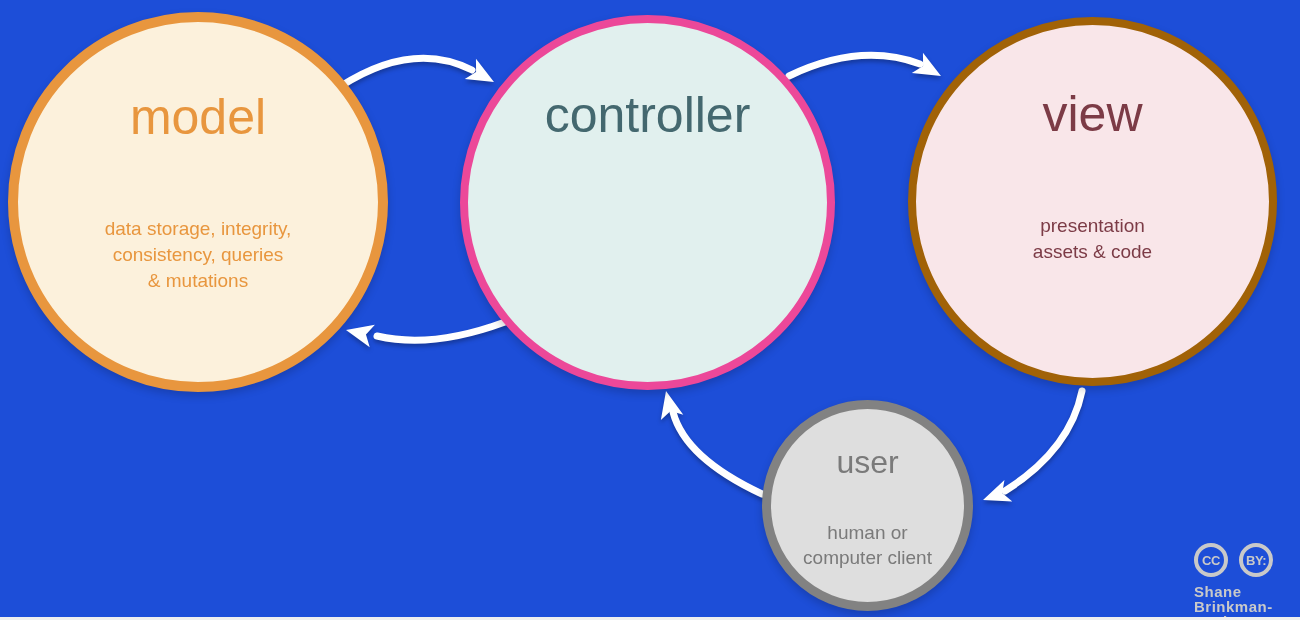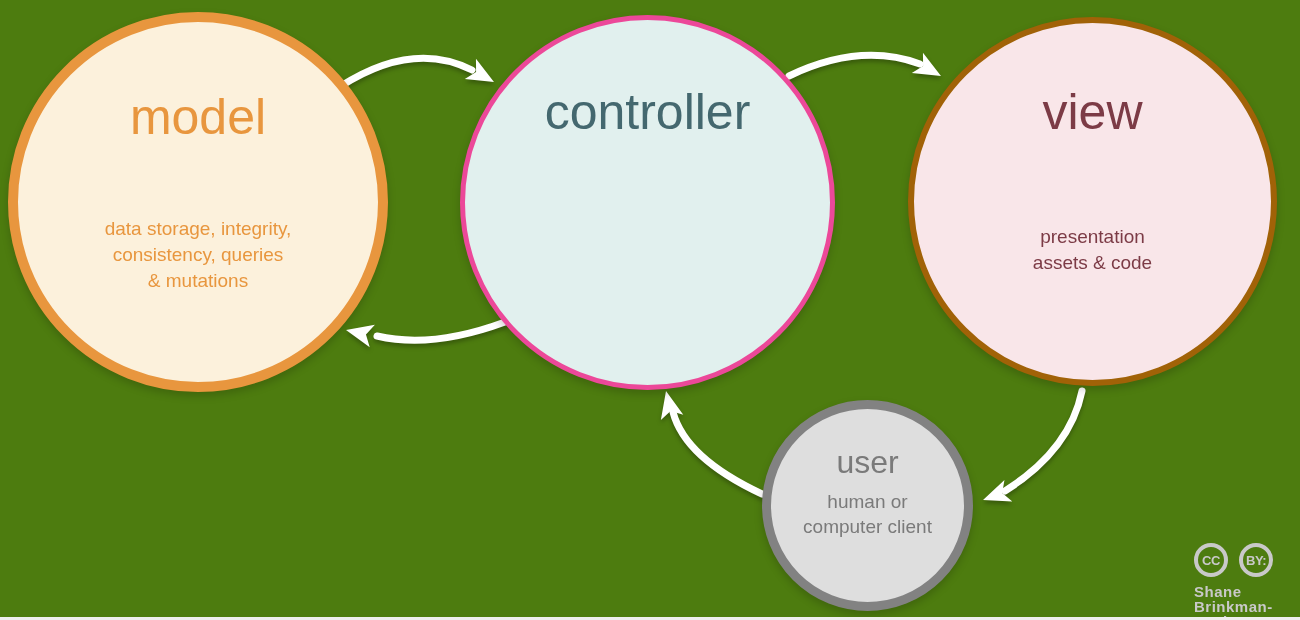--- a/index.html
+++ b/index.html
@@ -5,21 +5,21 @@
   * { margin: 0; padding: 0; box-sizing: border-box; }
   html, body { width: 1300px; height: 620px; }
   body {
     font-family: "Liberation Sans", "DejaVu Sans", sans-serif;
     overflow: hidden;
   }
   .canvas {
     position: relative;
     width: 1300px;
     height: 620px;
-    background: #4d7c0f;
+    background: #1d4ed8;
     overflow: hidden;
     padding-left: 26px;
   }
   .arrows {
     position: absolute;
     left: 0; top: 0;
     width: 1300px; height: 620px;
   }
   .arrow {
     filter: drop-shadow(0px 3px 2px rgba(0,0,0,0.28));
@@ -60,40 +60,40 @@
     width: 380px; height: 380px;
     background: #FCF1DC;
     border: 10px solid #E8963E;
   }
   .circle-model .circle-title { top: 68px; color: #E8963E; }
   .circle-model .circle-desc  { top: 194px; color: #E8963E; text-align: center; }
   .circle-controller {
     left: 460px; top: 15px;
     width: 375px; height: 375px;
     background: #E1F0EE;
-    border: 5px solid #ec4899;
+    border: 8px solid #ec4899;
   }
   .circle-controller .circle-title { top: 65px; color: #44686F; }
   .circle-controller .circle-desc  { top: 191px; color: #4C7278; }
   .circle-view {
     left: 908px; top: 17px;
     width: 369px; height: 369px;
     background: #F9E6E9;
-    border: 6px solid #a16207;
+    border: 8px solid #a16207;
   }
   .circle-view .circle-title { top: 62px; color: #7C3B46; }
-  .circle-view .circle-desc  { top: 201px; color: #7C3B46; }
+  .circle-view .circle-desc  { top: 188px; color: #7C3B46; }
   .circle-user {
     left: 762px; top: 400px;
     width: 211px; height: 211px;
     background: #DEDEDE;
     border: 9px solid #828282;
   }
   .circle-user .circle-title { top: 36px; font-size: 32px; color: #7A7A7A; }
-  .circle-user .circle-desc  { top: 80px; line-height: 25px; color: #7A7A7A; text-align: center; }
+  .circle-user .circle-desc  { top: 111px; line-height: 25px; color: #7A7A7A; text-align: center; }
 
   .cc-badge {
     position: absolute;
     left: 1194px; top: 543px;
     color: #C9C9C9;
   }
   .cc-rings { display: flex; gap: 11px; }
   .cc-ring {
     display: inline-flex;
     align-items: center;

